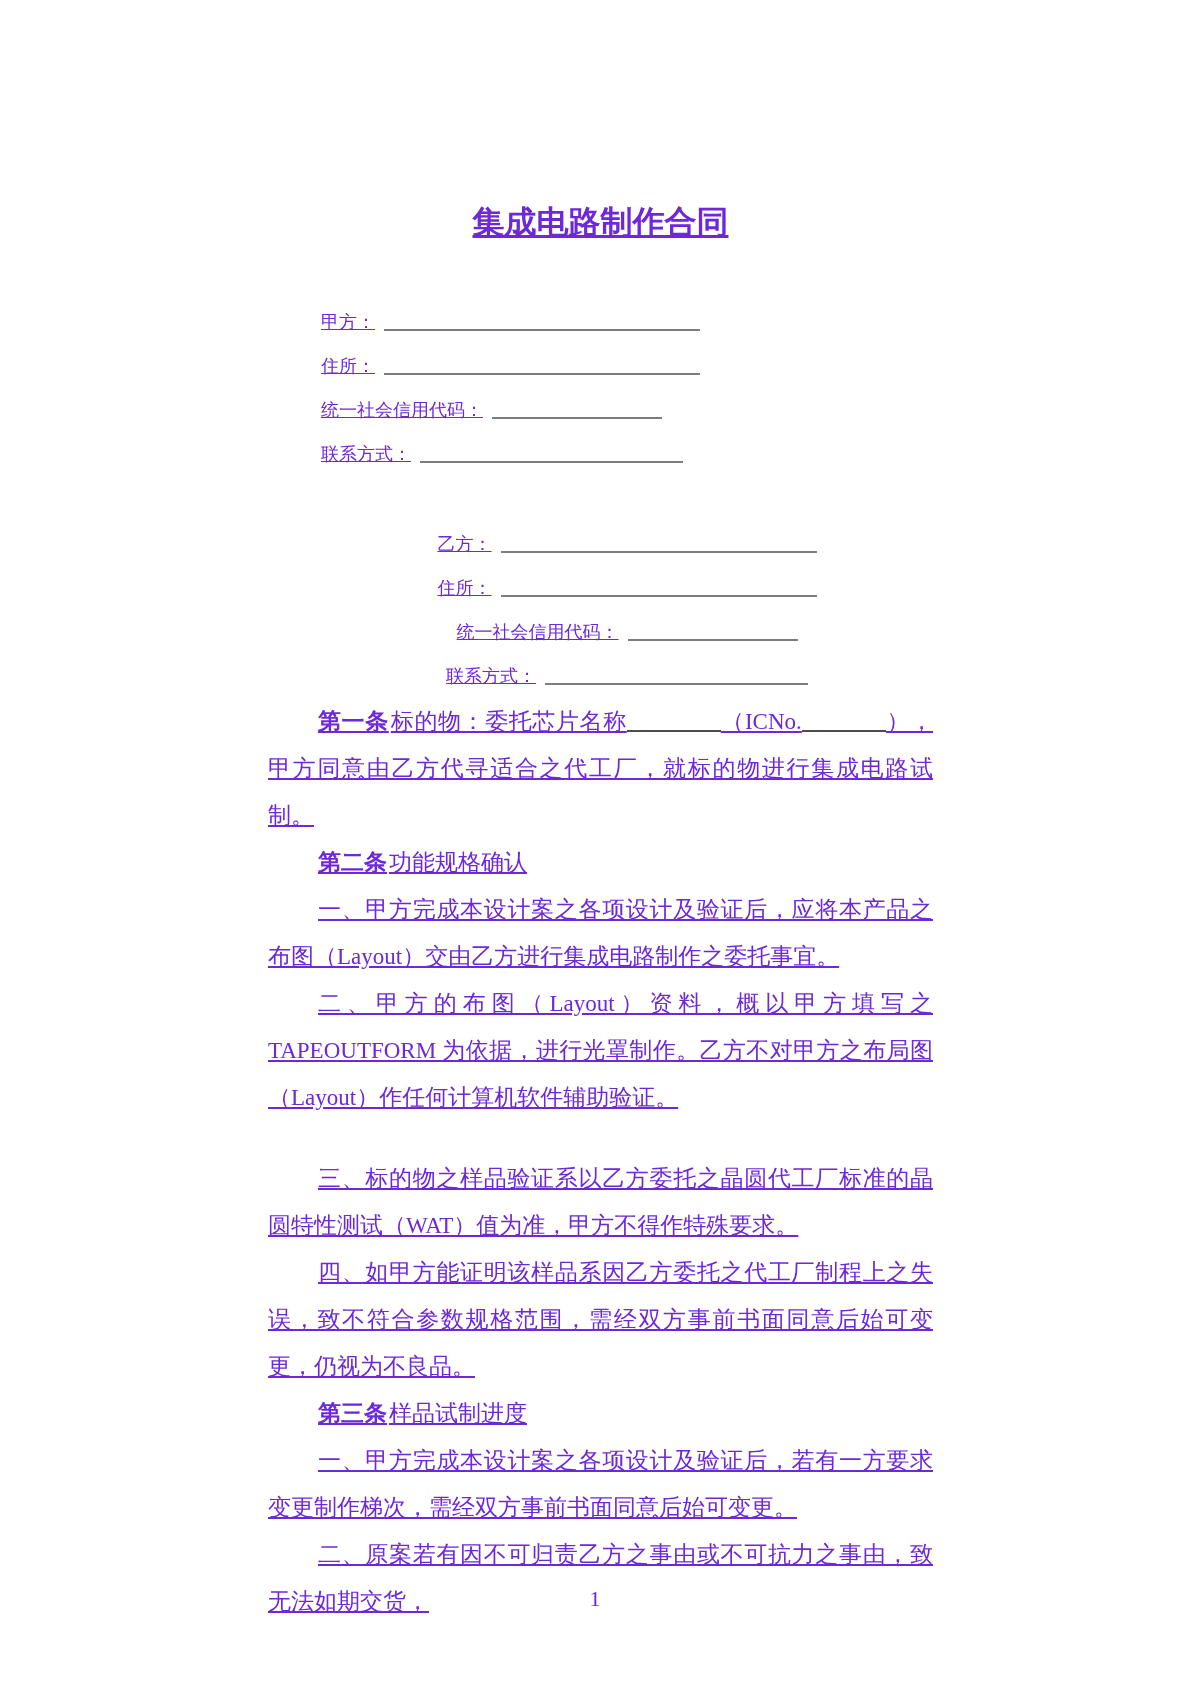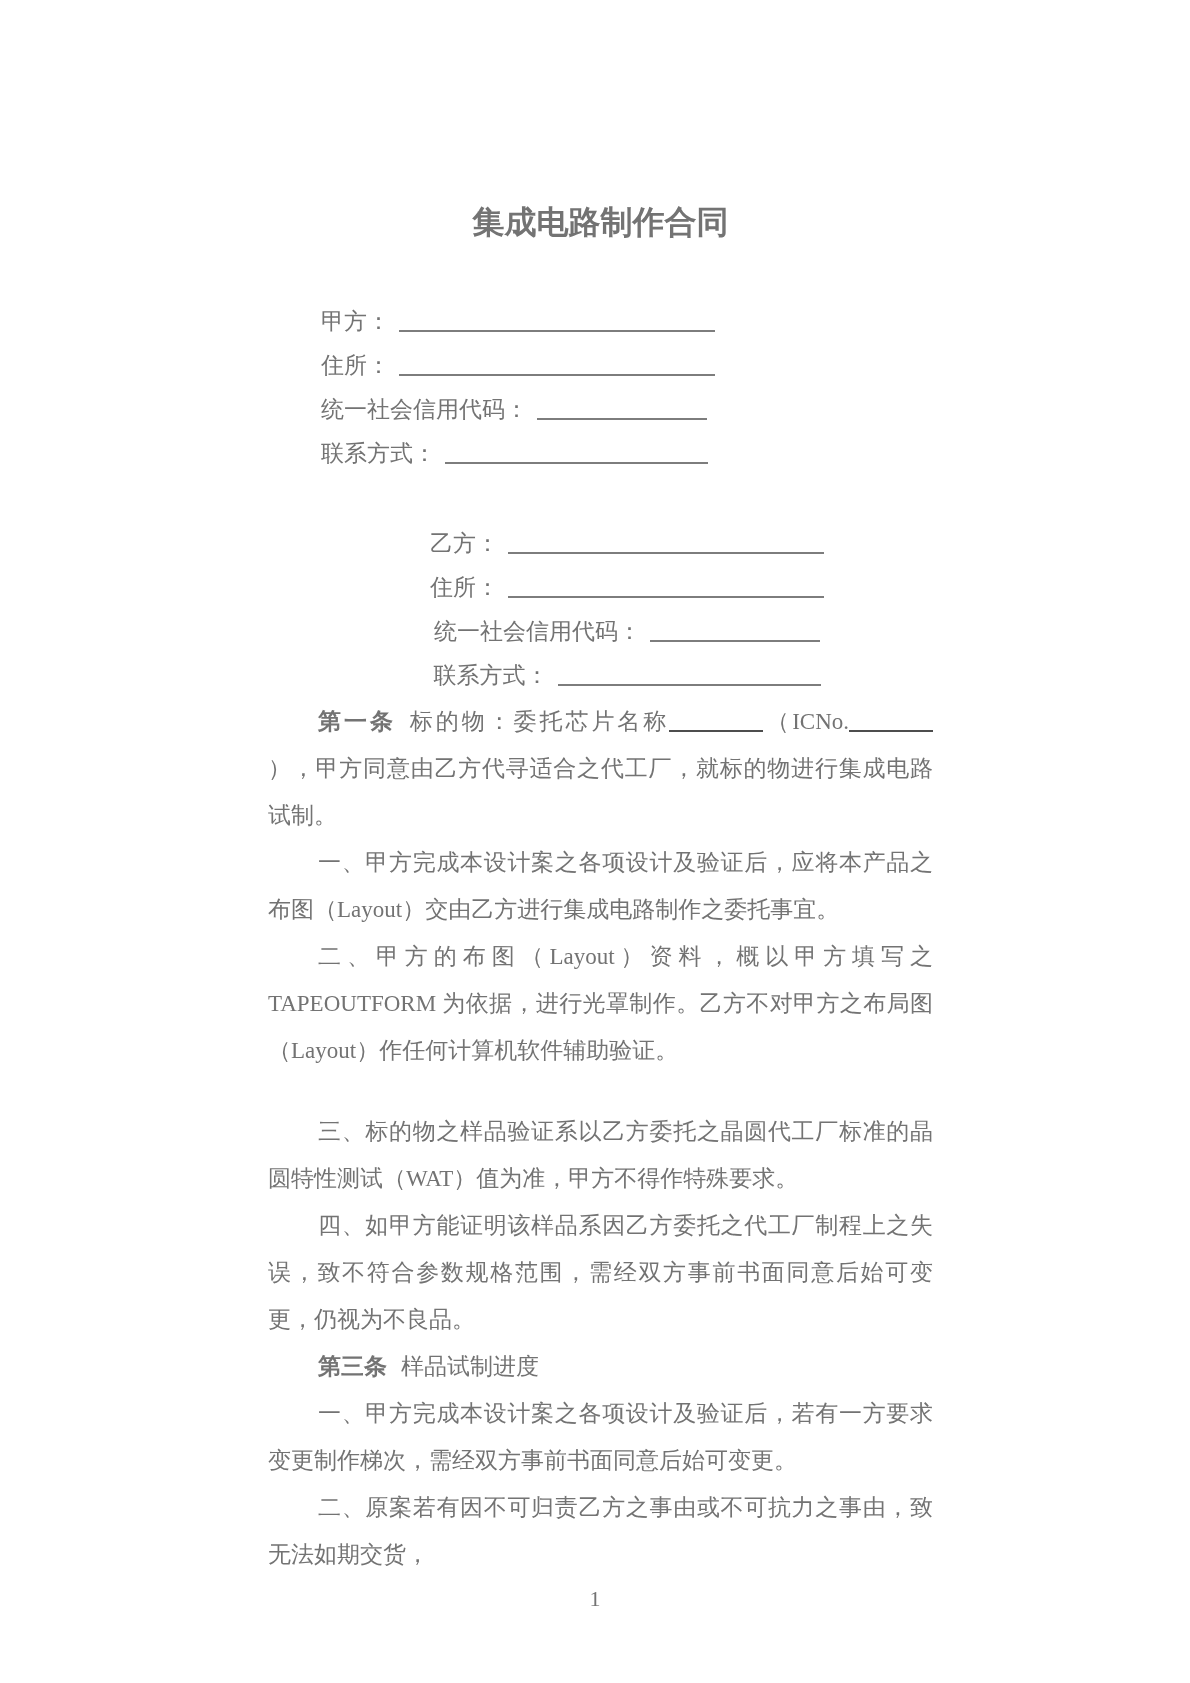--- a/index.html
+++ b/index.html
@@ -2,54 +2,55 @@
 <html><head>
 <meta charset="utf-8">
 <style>
   * { margin:0; padding:0; box-sizing:border-box; }
   html, body { background:#ffffff; }
   .page {
     position:relative;
     width:1008px; height:1683px;
     margin:0 auto;
     background:#ffffff;
-    color:#737373;
+    color:#6d28d9;
     font-family:"Liberation Serif","DejaVu Serif",serif;
     overflow:hidden;
+    text-decoration:underline;
   }
   .content { padding:0 166px 0 177px; }
 
   .doc-title {
     margin-top:200px;
     text-align:center;
     font-size:32px;
     font-weight:bold;
     line-height:44px;
   }
 
   .party-block { margin-top:56px; padding-left:53px; }
   .party-block.second { margin-top:46px;text-align:center; }
-  .party-line { font-size:23px; line-height:44px; white-space:nowrap; }
+  .party-line { font-size:18px; line-height:44px; white-space:nowrap; }
   .party-line .blank {
     display:inline-block;
     height:21px;
     border-bottom:2px solid #7d7d7d;
     vertical-align:-3px;
     margin-left:9px;
   }
 
   p.para {
     font-size:23px;
     line-height:47px;
     text-align:justify;
     text-indent:50px;
   }
   p.intro { margin-top:32px; margin-bottom:22px; }
   p.space-before { margin-top:34px; }
-  p.para b { margin-right:14px; }
+  p.para b { margin-right:2px; }
   .inline-blank {
     display:inline-block;
     height:21px;
     border-bottom:2px solid #4d4d4d;
     vertical-align:-3px;
   }
 
   .page-number {
     position:absolute;
     top:1586px; left:0;
@@ -77,20 +78,21 @@
     <div class="party-block second" id="party-b">
         <div class="party-line"><span>乙方：</span><span class="blank" style="width: 316px;"></span></div>
         <div class="party-line"><span>住所：</span><span class="blank" style="width: 316px;"></span></div>
         <div class="party-line"><span>统一社会信用代码：</span><span class="blank" style="width: 170px;"></span></div>
         <div class="party-line"><span>联系方式：</span><span class="blank" style="width: 263px;"></span></div>
       </div>
 
 
     <div id="clauses">
         <p class="para"><b>第一条</b><span>标的物：委托芯片名称</span><span class="inline-blank" style="width: 94px;"></span><span>（ICNo.</span><span class="inline-blank" style="width: 84px;"></span><span>），甲方同意由乙方代寻适合之代工厂，就标的物进行集成电路试制。</span></p>
+        <p class="para"><b>第二条</b><span>功能规格确认</span></p>
         <p class="para"><span>一、甲方完成本设计案之各项设计及验证后，应将本产品之布图（Layout）交由乙方进行集成电路制作之委托事宜。</span></p>
         <p class="para"><span>二、甲方的布图（Layout）资料，概以甲方填写之 TAPEOUTFORM 为依据，进行光罩制作。乙方不对甲方之布局图（Layout）作任何计算机软件辅助验证。</span></p>
         <p class="para space-before"><span>三、标的物之样品验证系以乙方委托之晶圆代工厂标准的晶圆特性测试（WAT）值为准，甲方不得作特殊要求。</span></p>
         <p class="para"><span>四、如甲方能证明该样品系因乙方委托之代工厂制程上之失误，致不符合参数规格范围，需经双方事前书面同意后始可变更，仍视为不良品。</span></p>
         <p class="para"><b>第三条</b><span>样品试制进度</span></p>
         <p class="para"><span>一、甲方完成本设计案之各项设计及验证后，若有一方要求变更制作梯次，需经双方事前书面同意后始可变更。</span></p>
         <p class="para"><span>二、原案若有因不可归责乙方之事由或不可抗力之事由，致无法如期交货，</span></p>
       </div>
 
   </div>

